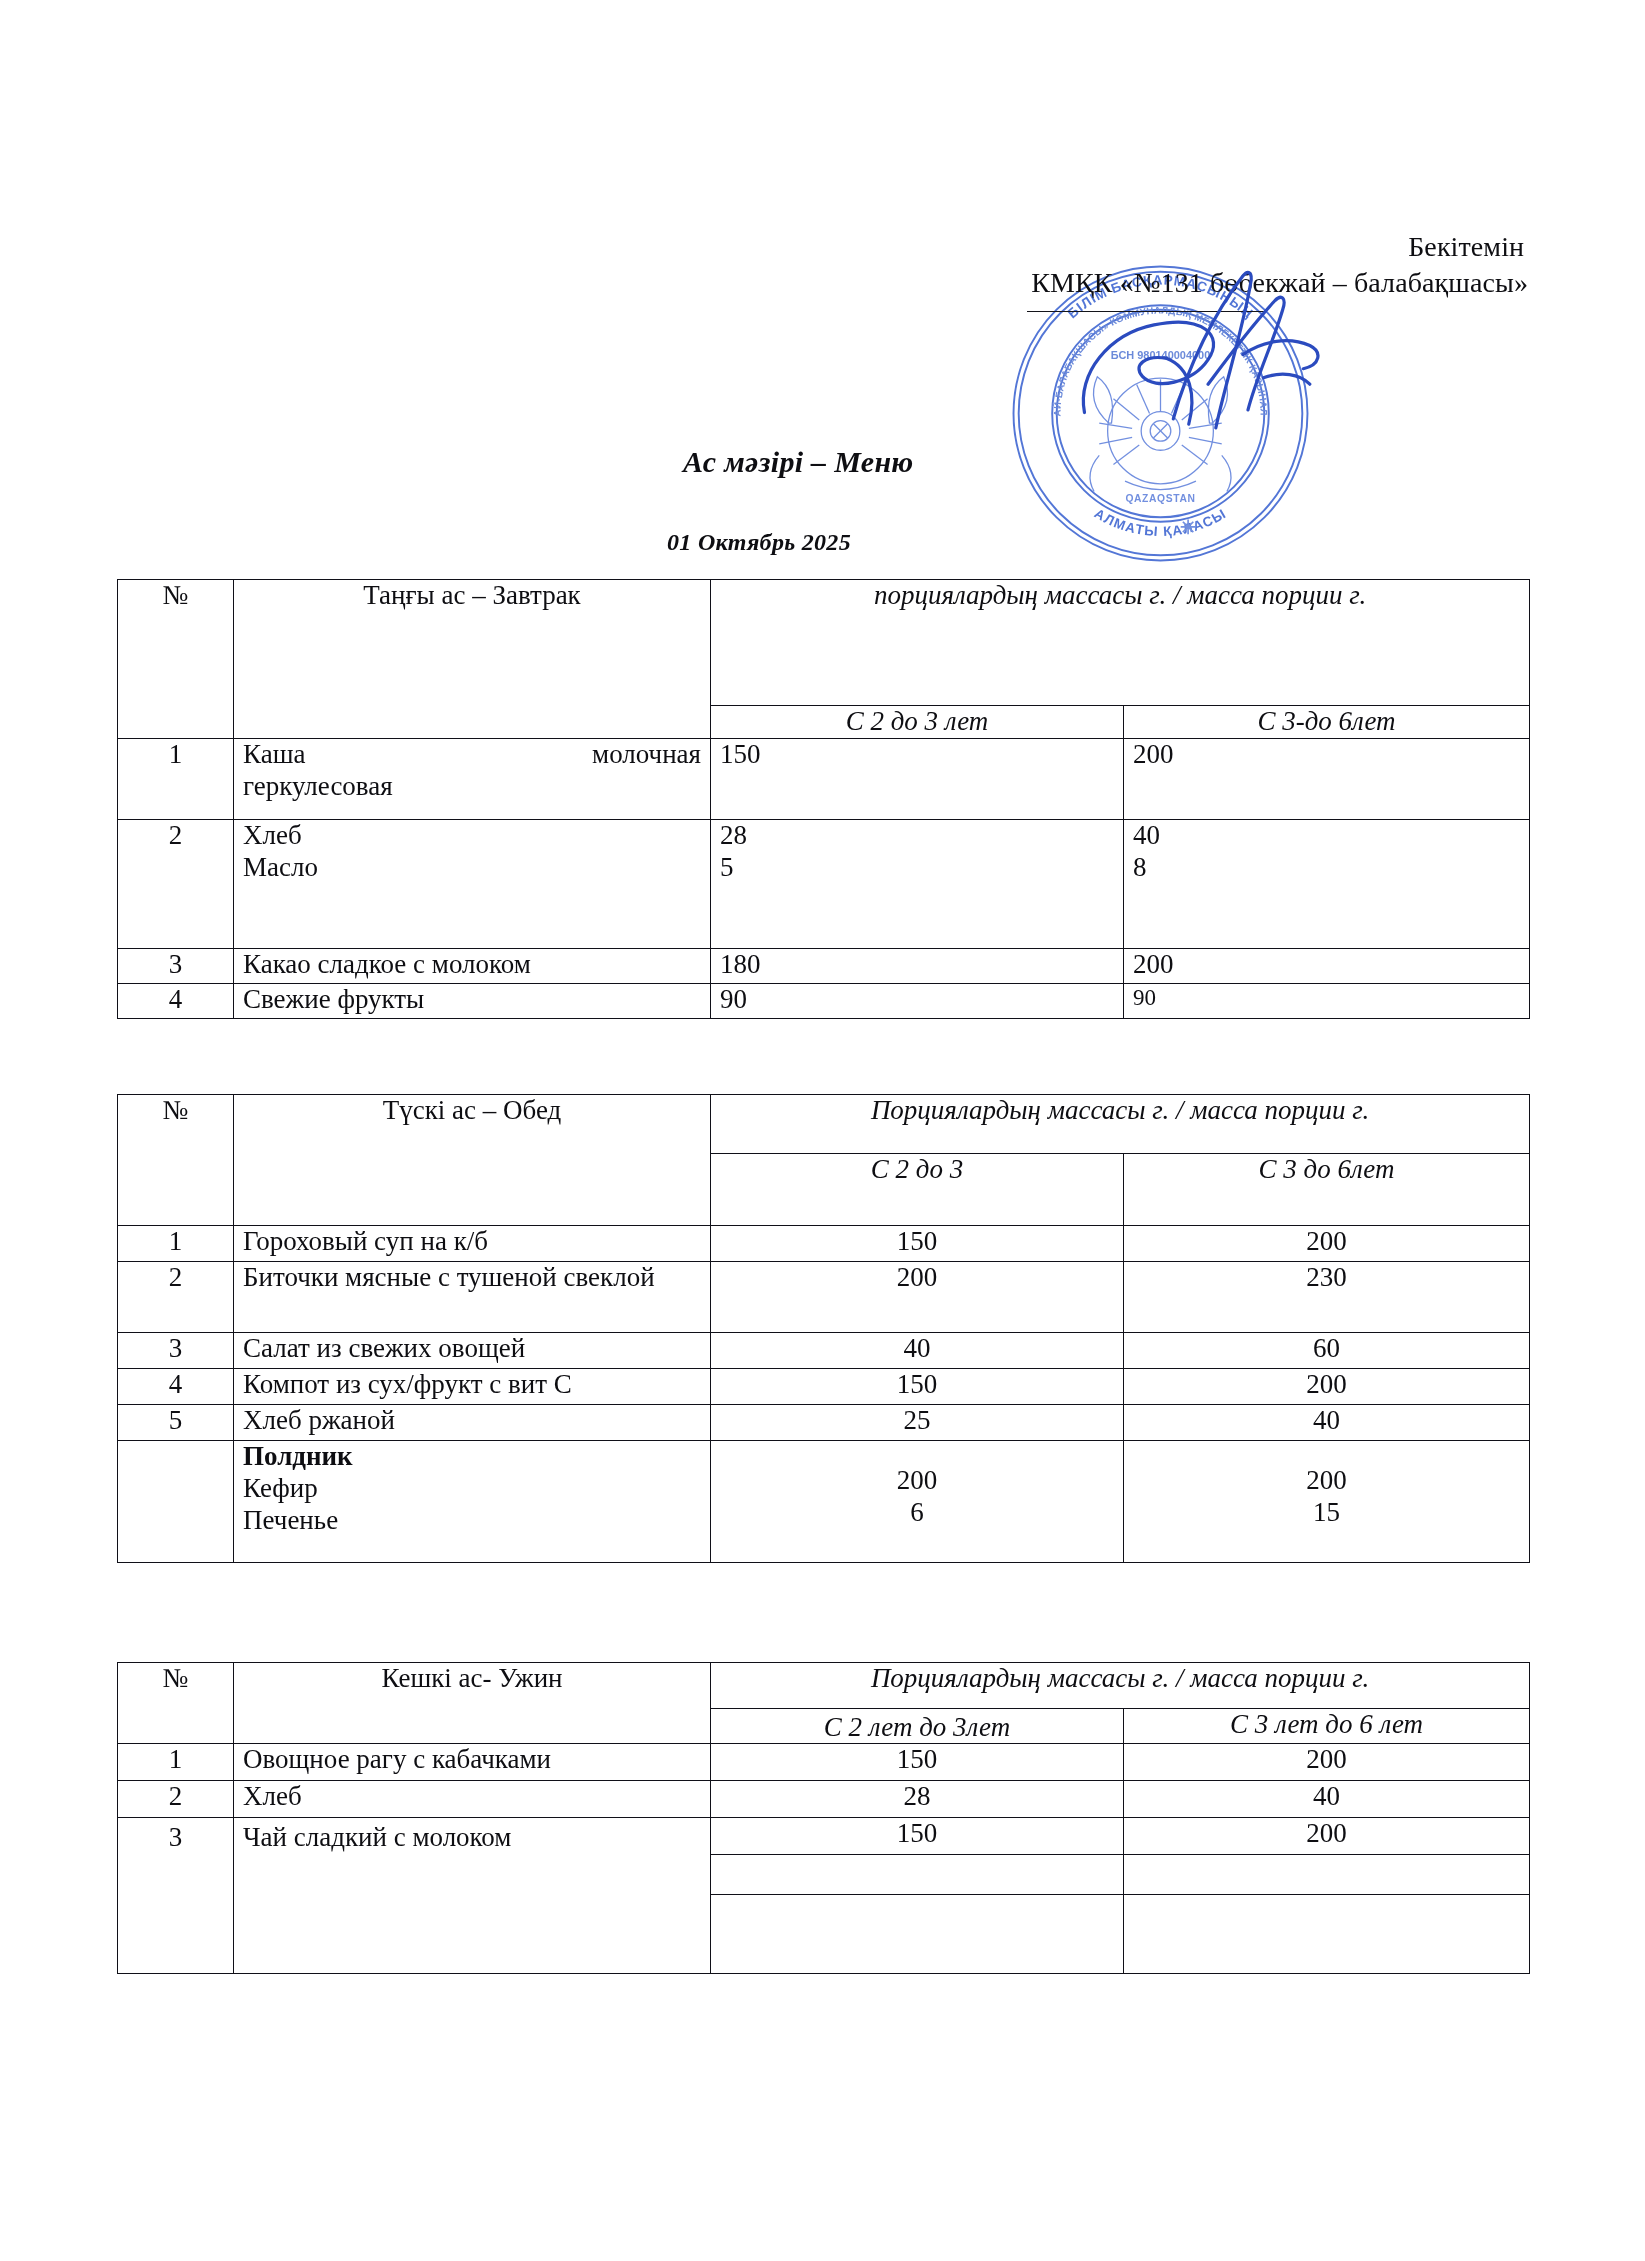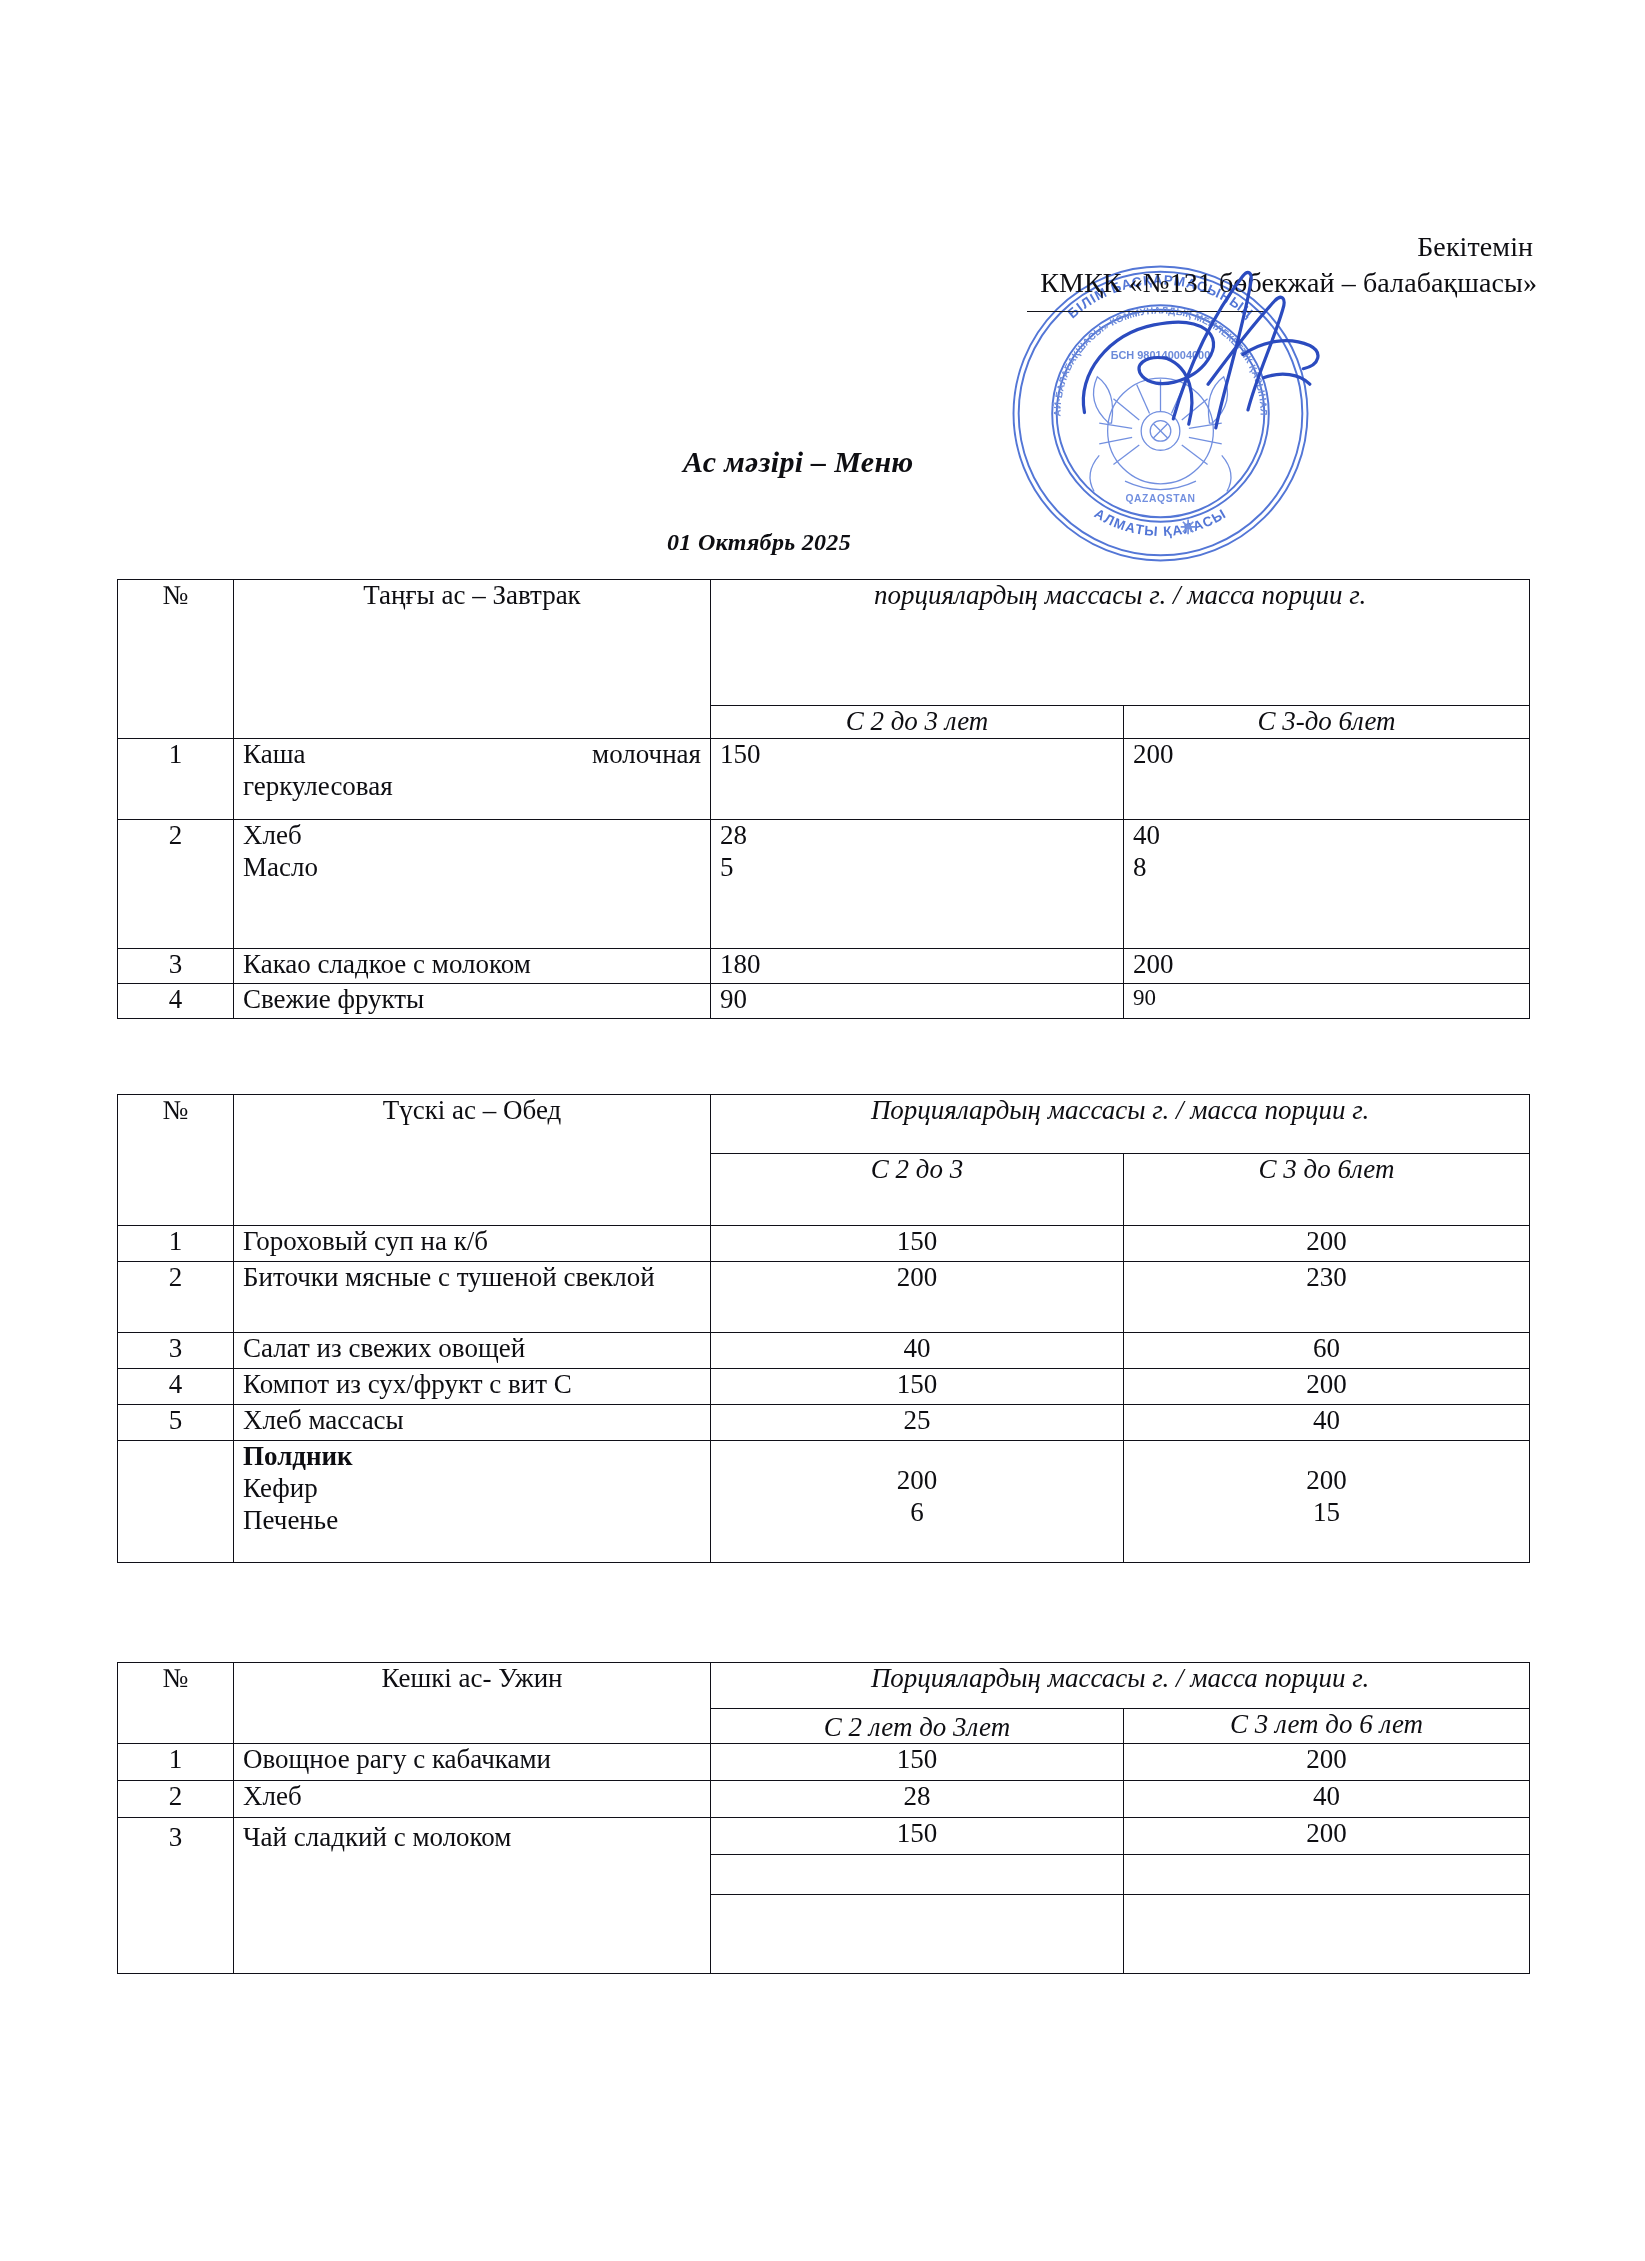--- a/index.html
+++ b/index.html
@@ -7,21 +7,21 @@
     width:1645px; height:2261px;
     background:#ffffff;
     font-family:"Liberation Serif", serif;
     color:#0e0e12;
     position:relative;
     overflow:hidden;
   }
 
   
   .header-block{
-    position:absolute; top:229px; right:108px;
+    position:absolute; top:229px; right:117px;
     text-align:right; line-height:1.30;
     font-size:28px; letter-spacing:0.1px;
     z-index:4;
   }
   .hdr-line{ white-space:nowrap; }
   .hdr-line.approve{ padding-right:3.9px; }
   .sig-slot{ display:inline-block; width:200px; }
 
   .sign-rule{
     position:absolute; left:1027px; top:311px;
@@ -284,21 +284,21 @@
       <td class="val-ctr">60</td>
     </tr>
     <tr class="row-s">
       <td class="val-ctr">4</td>
       <td>Компот из сух/фрукт с вит С</td>
       <td class="val-ctr">150</td>
       <td class="val-ctr">200</td>
     </tr>
     <tr class="row-s">
       <td class="val-ctr">5</td>
-      <td>Хлеб массасы</td>
+      <td>Хлеб ржаной</td>
       <td class="val-ctr">25</td>
       <td class="val-ctr">40</td>
     </tr>
 
     <tr class="row-pold">
       <td></td>
       <td>
         <span class="bold" style="display:block">Полдник</span>
         <span style="display:block">Кефир</span>
         <span style="display:block">Печенье</span>

